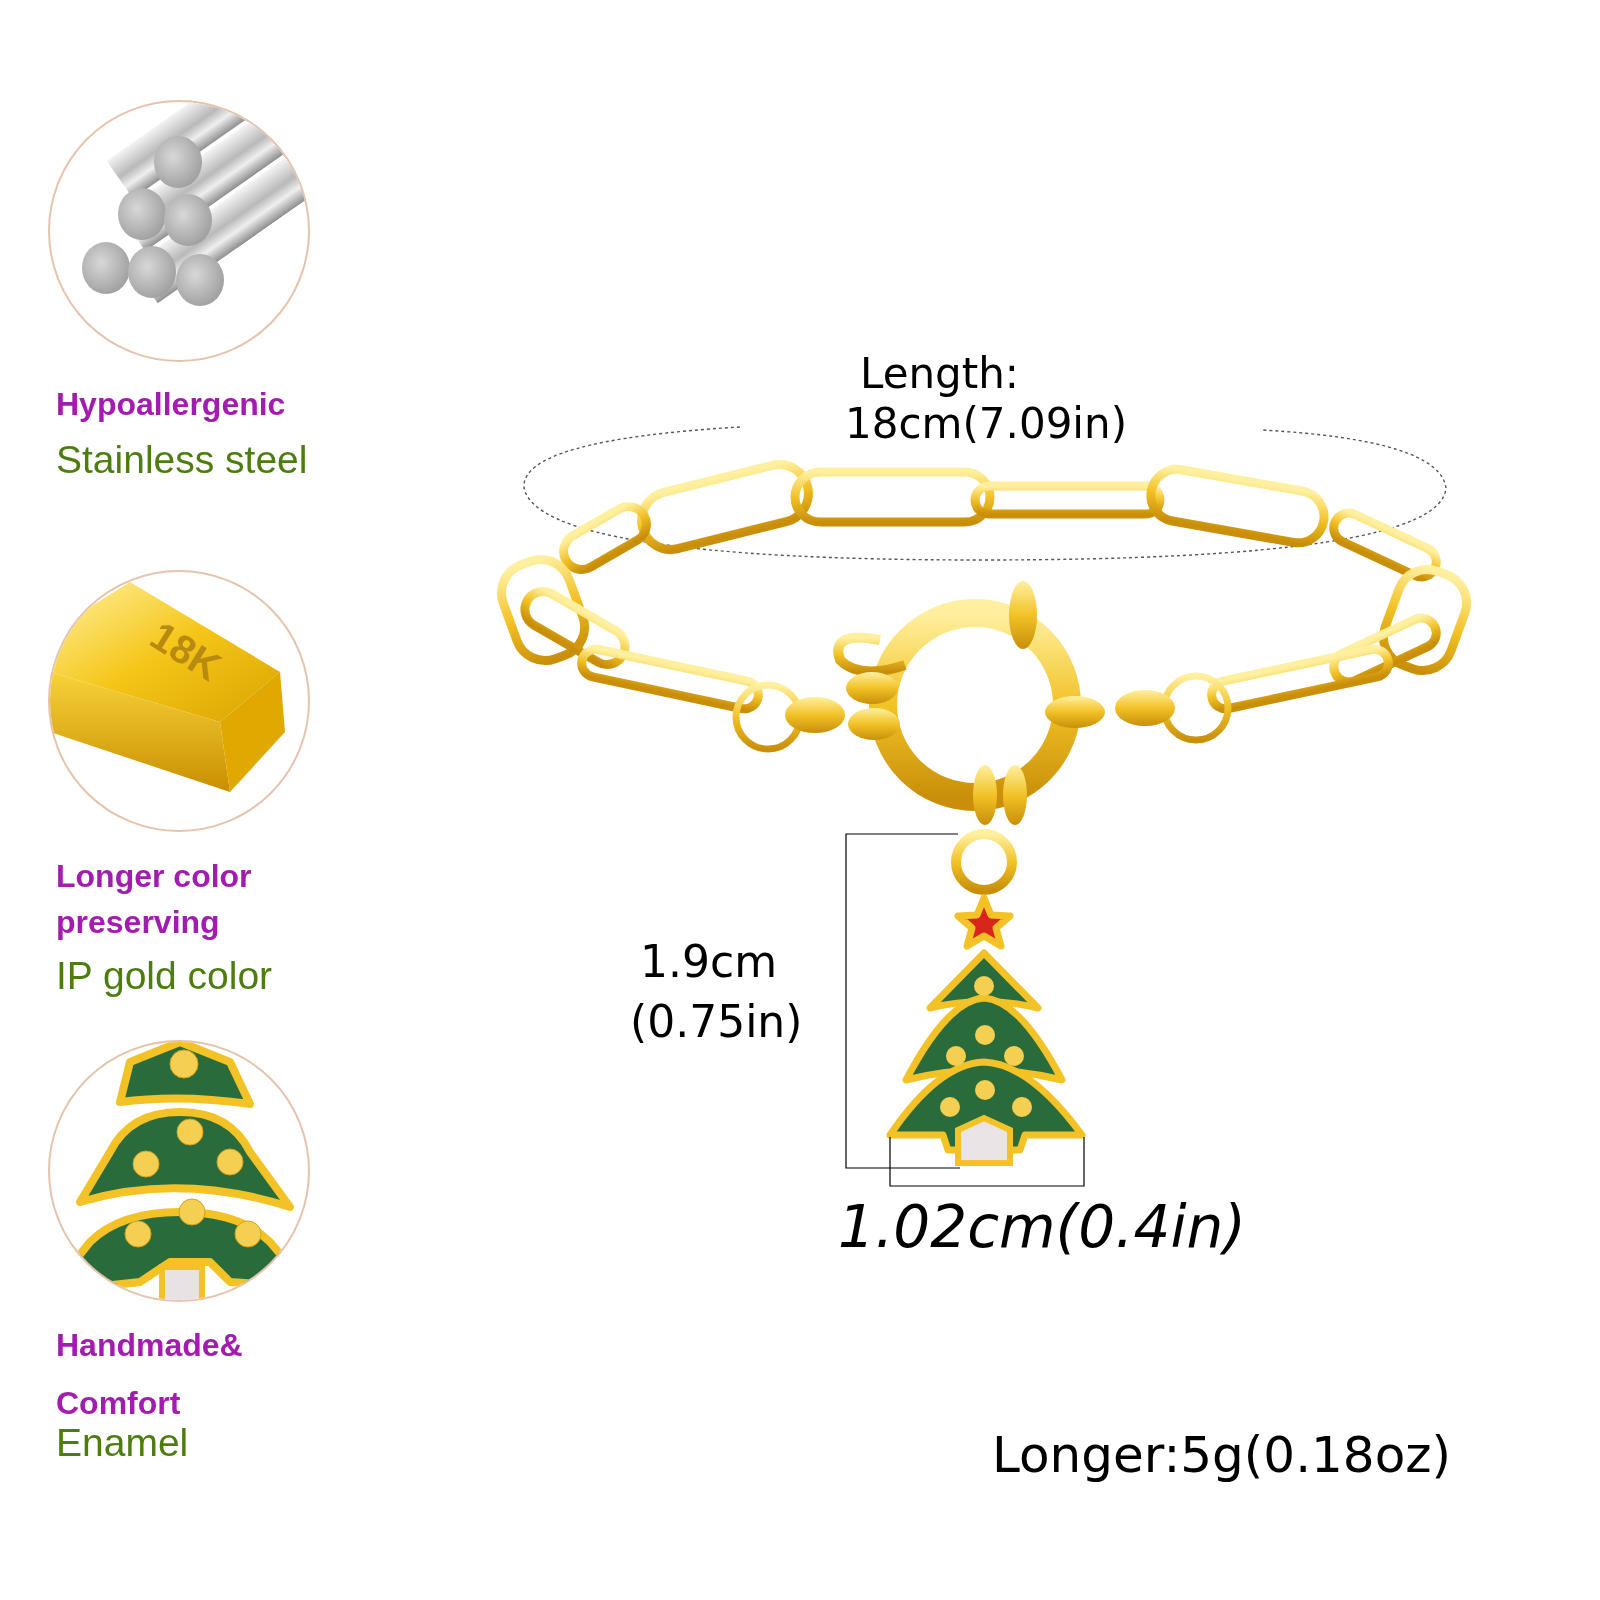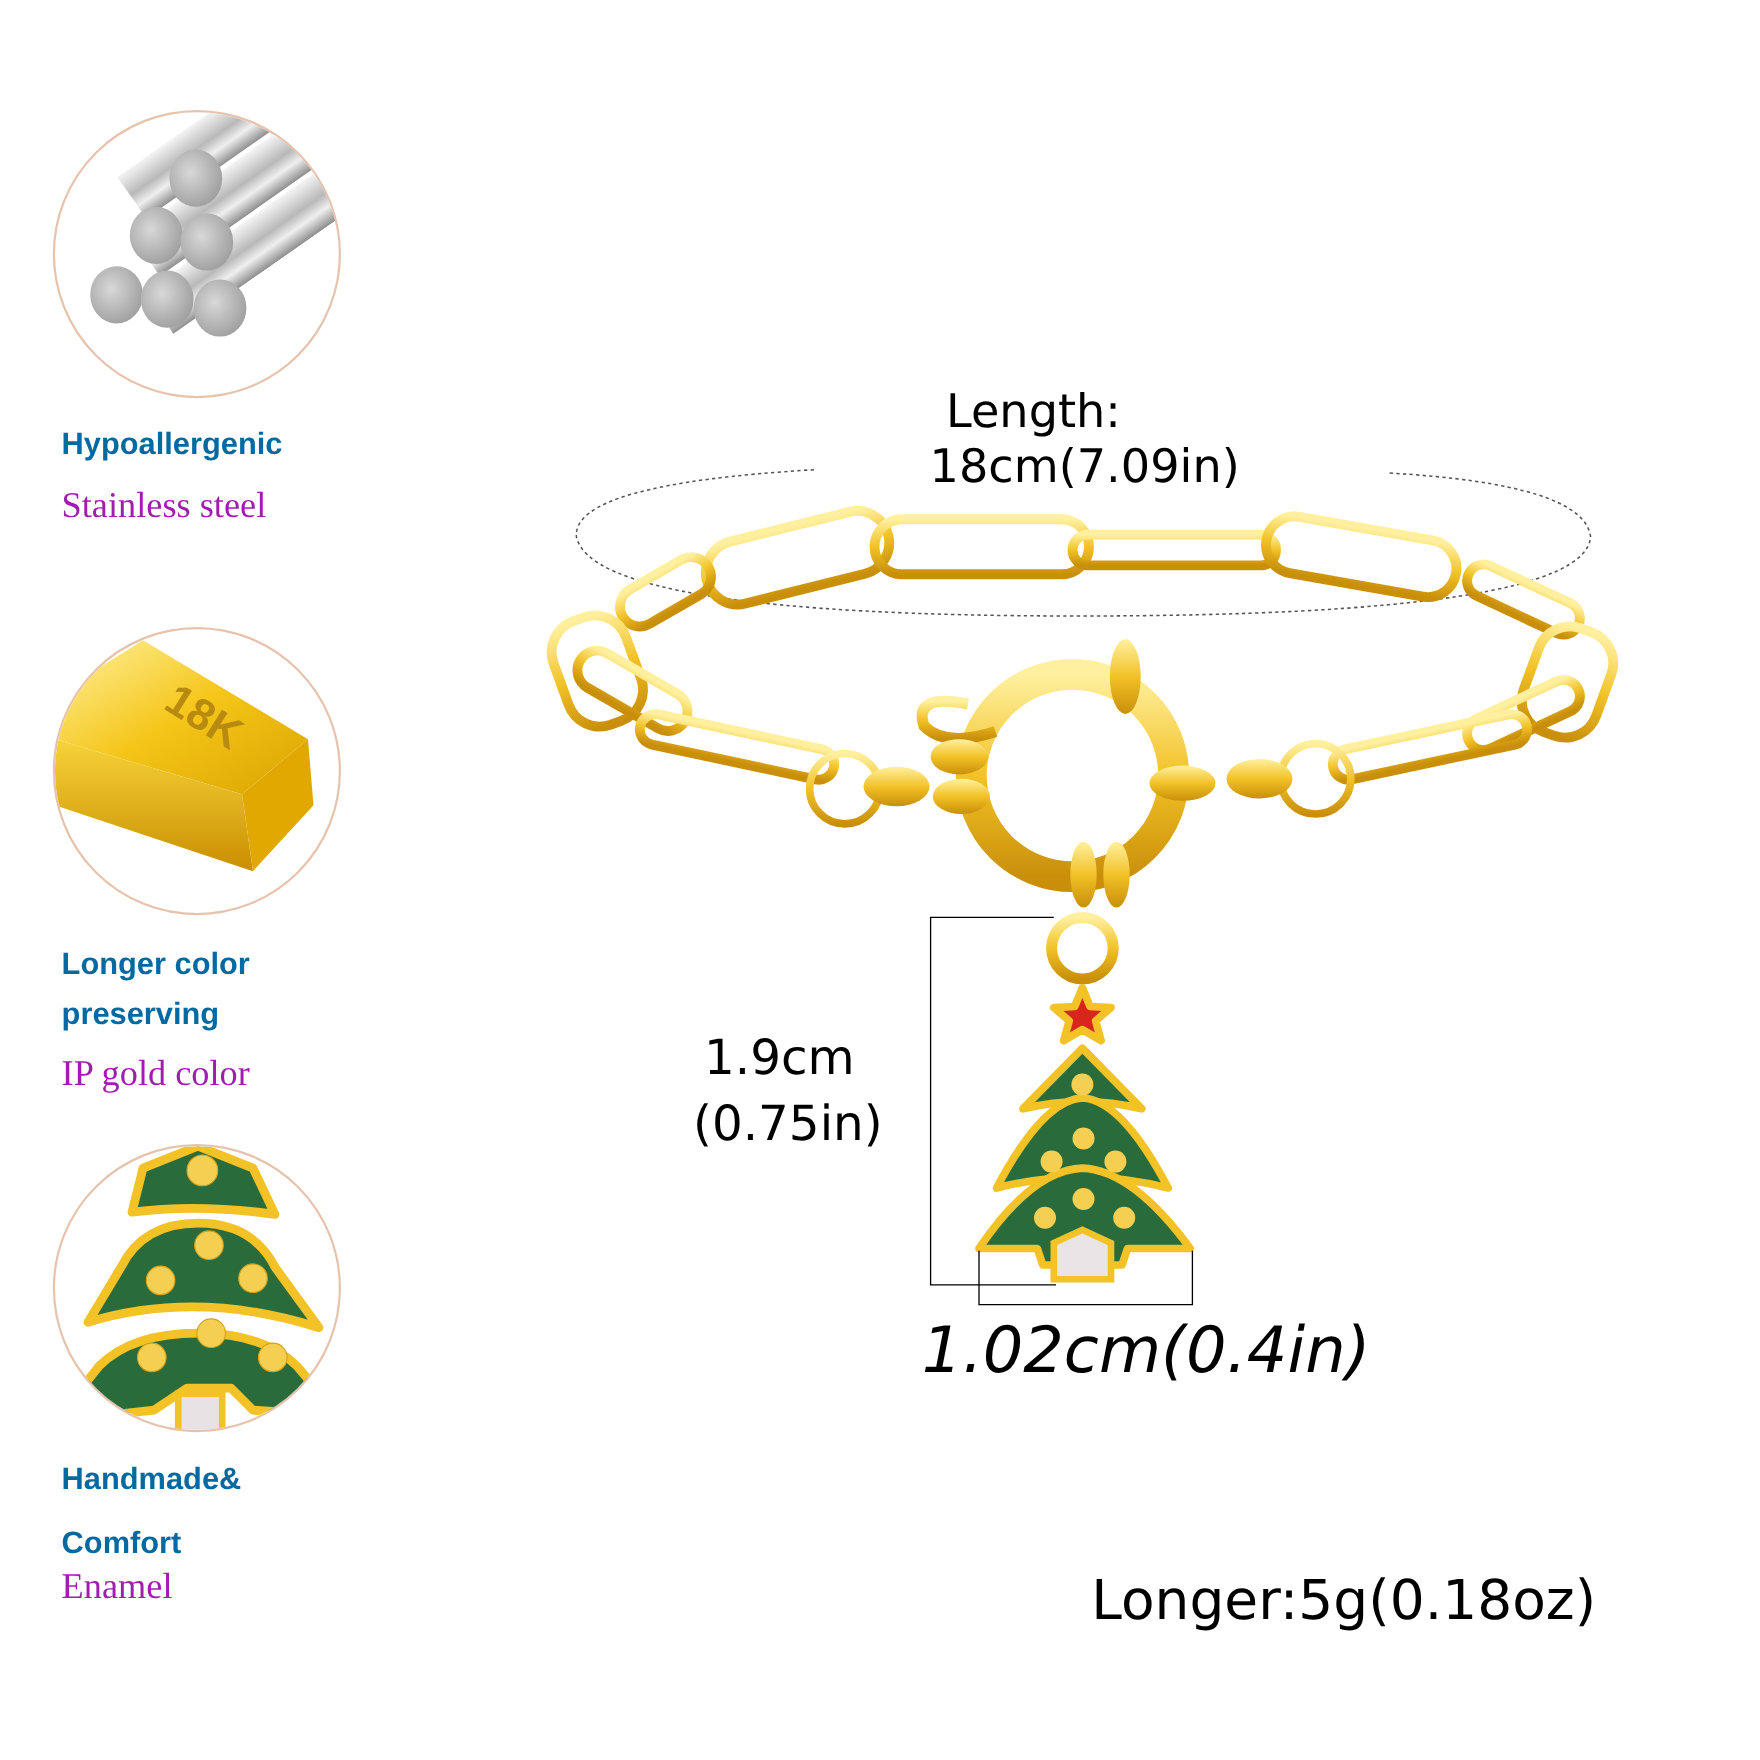--- a/index.html
+++ b/index.html
@@ -1,23 +1,23 @@
 <!DOCTYPE html>
 <html><head>
 <meta charset="utf-8">
 <style>
   html, body { margin: 0; padding: 0; background: #ffffff; }
   body { width: 1600px; height: 1600px; position: relative; overflow: hidden;
          font-family: "Liberation Sans", sans-serif; color: #000; }
   .feature-circle { position: absolute; left: 48px; width: 258px; height: 258px;
          border-radius: 50%; border: 2px solid #e6c3ad; overflow: hidden; background: #fff; }
   .feature-circle svg { width: 100%; height: 100%; display: block; }
-  .feature-title { position: absolute; left: 56px; font-weight: bold; font-size: 28px;
-         line-height: 48px; color: #0369a1; }
-  .feature-sub { position: absolute; left: 56px; font-size: 33px; color: #a21caf; line-height: 36px; font-family: Liberation Serif, serif; }
+  .feature-title { position: absolute; left: 56px; font-weight: bold; font-size: 32px;
+         line-height: 48px; color: #a21caf; }
+  .feature-sub { position: absolute; left: 56px; font-size: 39px; color: #4d7c0f; line-height: 36px; }
   .dim-text { position: absolute; font-family: "DejaVu Sans", sans-serif; color: #000;
          text-align: left; white-space: nowrap; }
   .product { position: absolute; left: 0; top: 0; width: 1600px; height: 1600px; pointer-events: none; }
 </style>
 </head>
 <body>
 
 <div class="feature-circle" style="top:100px;">
   <svg viewBox="0 0 258 258">
     <defs>

